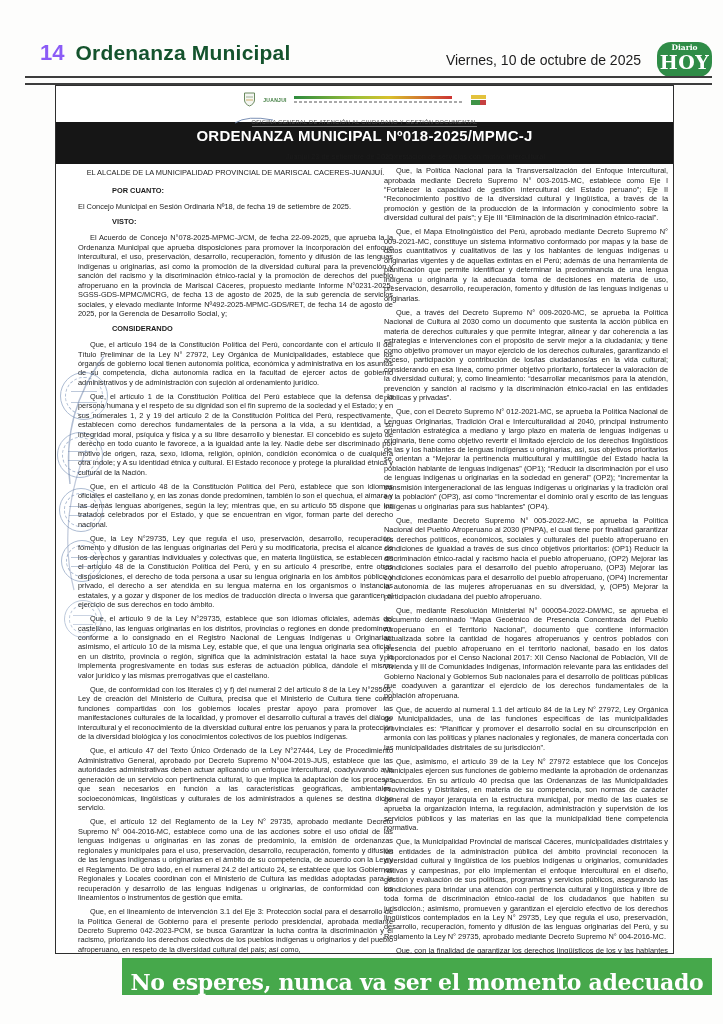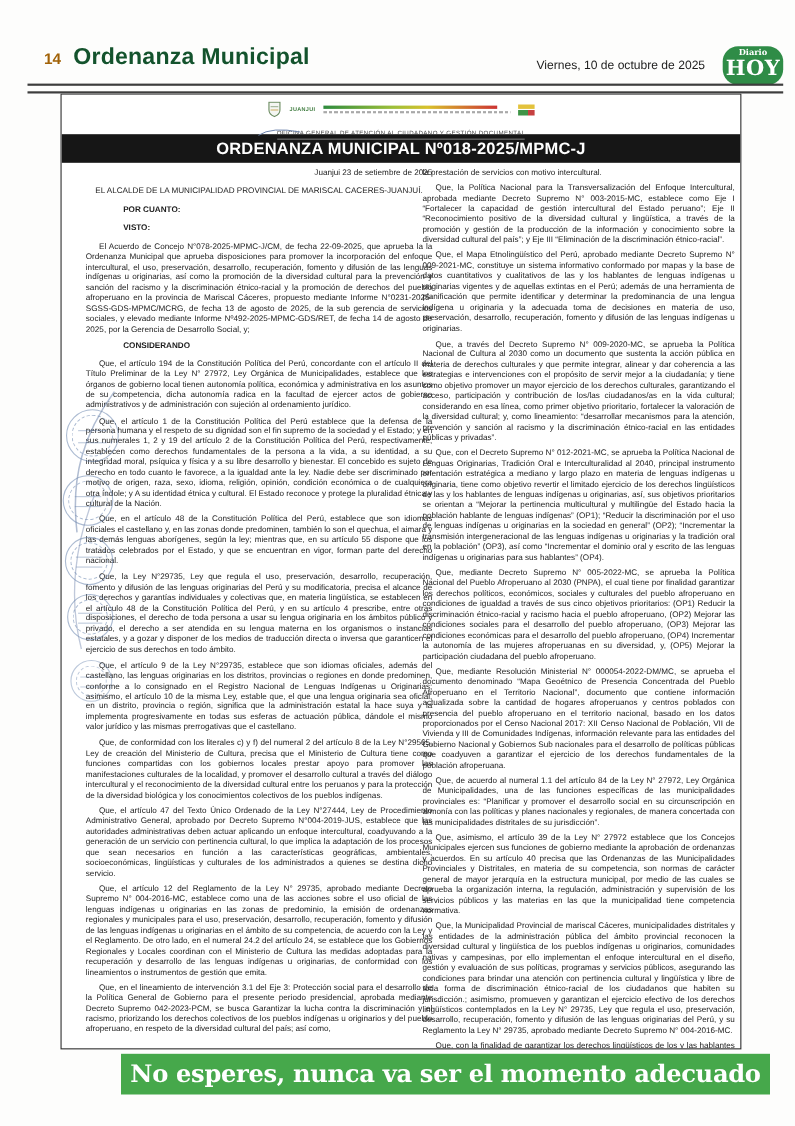--- a/index.html
+++ b/index.html
@@ -5,24 +5,24 @@
   html,body { margin:0; padding:0; background:#ffffff; }
   .page {
     position:relative; width:723px; height:1024px; background:#fdfdfc;
     overflow:hidden; font-family:"Liberation Sans", sans-serif;
   }
 
   
   .ph { position:absolute; left:40px; top:40px; width:672px; display:flex;
         justify-content:space-between; align-items:flex-start; }
   .ph-left { display:flex; align-items:baseline; gap:11px; }
-  .page-num { font-size:14px; font-weight:bold; color:#a16207; }
+  .page-num { font-size:22px; font-weight:bold; color:#8b5cf6; }
   .section-title { font-size:21px; font-weight:bold; color:#14532d; letter-spacing:.2px; }
   .ph-right { display:flex; align-items:center; gap:16px; margin-top:2px; }
-  .edition-date { font-size:11px; color:#1d1d1d; }
+  .edition-date { font-size:14px; color:#1d1d1d; }
   .hoy-logo { width:55px; height:35px; background:#2f8c47; border-radius:14px;
               text-align:center; color:#fff; font-family:"DejaVu Serif", serif; }
   .hoy-top { display:block; font-size:7.5px; font-weight:bold; margin-top:2px; line-height:1; }
   .hoy-main { display:block; font-size:19px; font-weight:bold; line-height:1.1; letter-spacing:.5px; }
   .header-rule { position:absolute; left:25px; top:76px; width:687px; height:5px;
                  border-top:2px solid #3d3d3d; border-bottom:2px solid #3d3d3d; }
 
   
   .doc { position:absolute; left:55px; top:85px; width:617px; height:867px;
          border:1.6px solid #2e2e2e; background:#fff; overflow:hidden; }
@@ -39,21 +39,21 @@
   .lh-mini { display:flex; flex-direction:column; gap:1px; }
   .lh-mini .m1 { width:15px; height:4px; background:#e3c23c; }
   .lh-mini .m2 { width:15px; height:5px; background:linear-gradient(90deg,#3f9447 60%,#c64040 60%); }
   .lh-office { text-align:center; margin-top:3px; }
   .lh-office span { display:inline-block; font-size:5.6px; color:#4a4a4a; letter-spacing:.35px;
                     border-bottom:.8px solid #777; padding-bottom:1px; }
   .lh-swoosh { position:absolute; left:178px; bottom:-3px; }
 
   
   .title-bar { background:#161616; color:#fff; text-align:center; font-weight:bold;
-               font-size:15px; letter-spacing:.2px; padding:5px 0 4px; }
+               font-size:15px; letter-spacing:.2px; padding:5px 0 20px; }
 
   
   .col { position:absolute; }
   .col-left  { left:6px;  top:66px; width:315px;margin-left:16px; }
   .col-right { left:328px; top:66px; width:284px; }
   .col p { margin:0 0 4.6px 0; font-size:7.4px; line-height:1.28; text-align:justify;
            color:#1b1b1b; }
   .indent { text-indent:12px; }
   .date-line { text-align:right !important; margin-bottom:7px !important; }
   .heading-center { text-align:center !important; font-weight:normal; margin:4px 0 8px !important; }
@@ -68,22 +68,22 @@
   .stamp::after { content:""; position:absolute; left:22%; top:40%; width:56%; height:20%;
                   border-top:1px solid #5b79a6; border-bottom:1px solid #5b79a6; opacity:.8; }
   .s1 { left:4px;  top:18px;  width:46px; height:46px; }
   .s2 { left:1px;  top:78px;  width:44px; height:44px; }
   .s3 { left:3px;  top:134px; width:42px; height:42px; }
   .s4 { left:5px;  top:186px; width:40px; height:40px; }
   .s5 { left:8px;  top:246px; width:36px; height:36px; opacity:.4; }
   .pen-strokes { position:absolute; left:0; top:0; }
 
   
-  .slogan-band { position:absolute; left:110px; top:958px; width:590px; height:37px;
-                 background:#46a84b; display:flex; align-items:center; justify-content:center; }
+  .slogan-band { position:absolute; left:122px; top:958px; width:590px; height:37px;
+                 background:#46a84b; display:flex; align-items:flex-end; justify-content:center; }
   .slogan-band span { color:#ffffff; font-family:"DejaVu Serif", serif; font-weight:bold;
                       font-size:22px; letter-spacing:-.3px; }
 </style>
 </head>
 <body>
 
 <div class="page">
 
   <div class="ph">
     <div class="ph-left">
@@ -126,20 +126,21 @@
         <path d="M1 6 q12 -8 38 -3" fill="none" stroke="#6d84ad" stroke-width="0.9"></path>
       </svg>
     </div>
 
     <div class="title-bar">ORDENANZA MUNICIPAL Nº018-2025/MPMC-J</div>
 
     <div class="col col-left">
       <p class="date-line">Juanjui 23 de setiembre de 2025</p>
       <p class="heading-center">EL ALCALDE DE LA MUNICIPALIDAD PROVINCIAL DE MARISCAL CACERES-JUANJUÍ.</p>
       <p class="label">POR CUANTO:</p>
+      <p>El Concejo Municipal en Sesión Ordinaria Nº18, de fecha 19 de setiembre de 2025.</p>
       <p class="label">VISTO:</p>
       <p class="indent">El Acuerdo de Concejo N°078-2025-MPMC-J/CM, de fecha 22-09-2025, que aprueba la la Ordenanza Municipal que aprueba disposiciones para promover la incorporación del enfoque intercultural, el uso, preservación, desarrollo, recuperación, fomento y difusión de las lenguas indígenas u originarias, así como la promoción de la diversidad cultural para la prevención y sanción del racismo y la discriminación étnico-racial y la promoción de derechos del pueblo afroperuano en la provincia de Mariscal Cáceres, propuesto mediante Informe N°0231-2025-SGSS-GDS-MPMC/MCRG, de fecha 13 de agosto de 2025, de la sub gerencia de servicios sociales, y elevado mediante Informe Nº492-2025-MPMC-GDS/RET, de fecha 14 de agosto de 2025, por la Gerencia de Desarrollo Social, y;</p>
       <p class="label">CONSIDERANDO</p>
       <p class="indent">Que, el artículo 194 de la Constitución Política del Perú, concordante con el artículo II del Título Preliminar de la Ley N° 27972, Ley Orgánica de Municipalidades, establece que los órganos de gobierno local tienen autonomía política, económica y administrativa en los asuntos de su competencia, dicha autonomía radica en la facultad de ejercer actos de gobierno administrativos y de administración con sujeción al ordenamiento jurídico.</p>
       <p class="indent">Que, el artículo 1 de la Constitución Política del Perú establece que la defensa de la persona humana y el respeto de su dignidad son el fin supremo de la sociedad y el Estado; y en sus numerales 1, 2 y 19 del artículo 2 de la Constitución Política del Perú, respectivamente, establecen como derechos fundamentales de la persona a la vida, a su identidad, a su integridad moral, psíquica y física y a su libre desarrollo y bienestar. El concebido es sujeto de derecho en todo cuanto le favorece, a la igualdad ante la ley. Nadie debe ser discriminado por motivo de origen, raza, sexo, idioma, religión, opinión, condición económica o de cualquiera otra índole; y A su identidad étnica y cultural. El Estado reconoce y protege la pluralidad étnica y cultural de la Nación.</p>
       <p class="indent">Que, en el artículo 48 de la Constitución Política del Perú, establece que son idiomas oficiales el castellano y, en las zonas donde predominen, también lo son el quechua, el aimara y las demás lenguas aborígenes, según la ley; mientras que, en su artículo 55 dispone que los tratados celebrados por el Estado, y que se encuentran en vigor, forman parte del derecho nacional.</p>
       <p class="indent">Que, la Ley N°29735, Ley que regula el uso, preservación, desarrollo, recuperación, fomento y difusión de las lenguas originarias del Perú y su modificatoria, precisa el alcance de los derechos y garantías individuales y colectivas que, en materia lingüística, se establecen en el artículo 48 de la Constitución Política del Perú, y en su artículo 4 prescribe, entre otras disposiciones, el derecho de toda persona a usar su lengua originaria en los ámbitos público y privado, el derecho a ser atendida en su lengua materna en los organismos o instancias estatales, y a gozar y disponer de los medios de traducción directa o inversa que garanticen el ejercicio de sus derechos en todo ámbito.</p>
       <p class="indent">Que, el artículo 9 de la Ley N°29735, establece que son idiomas oficiales, además del castellano, las lenguas originarias en los distritos, provincias o regiones en donde predominen, conforme a lo consignado en el Registro Nacional de Lenguas Indígenas u Originarias; asimismo, el artículo 10 de la misma Ley, estable que, el que una lengua originaria sea oficial, en un distrito, provincia o región, significa que la administración estatal la hace suya y la implementa progresivamente en todas sus esferas de actuación pública, dándole el mismo valor jurídico y las mismas prerrogativas que el castellano.</p>
       <p class="indent">Que, de conformidad con los literales c) y f) del numeral 2 del artículo 8 de la Ley N°29565, Ley de creación del Ministerio de Cultura, precisa que el Ministerio de Cultura tiene como funciones compartidas con los gobiernos locales prestar apoyo para promover las manifestaciones culturales de la localidad, y promover el desarrollo cultural a través del diálogo intercultural y el reconocimiento de la diversidad cultural entre los peruanos y para la protección de la diversidad biológica y los conocimientos colectivos de los pueblos indígenas.</p>
       <p class="indent">Que, el artículo 47 del Texto Único Ordenado de la Ley N°27444, Ley de Procedimiento Administrativo General, aprobado por Decreto Supremo N°004-2019-JUS, establece que las autoridades administrativas deben actuar aplicando un enfoque intercultural, coadyuvando a la generación de un servicio con pertinencia cultural, lo que implica la adaptación de los procesos que sean necesarios en función a las características geográficas, ambientales, socioeconómicas, lingüísticas y culturales de los administrados a quienes se destina dicho servicio.</p>

